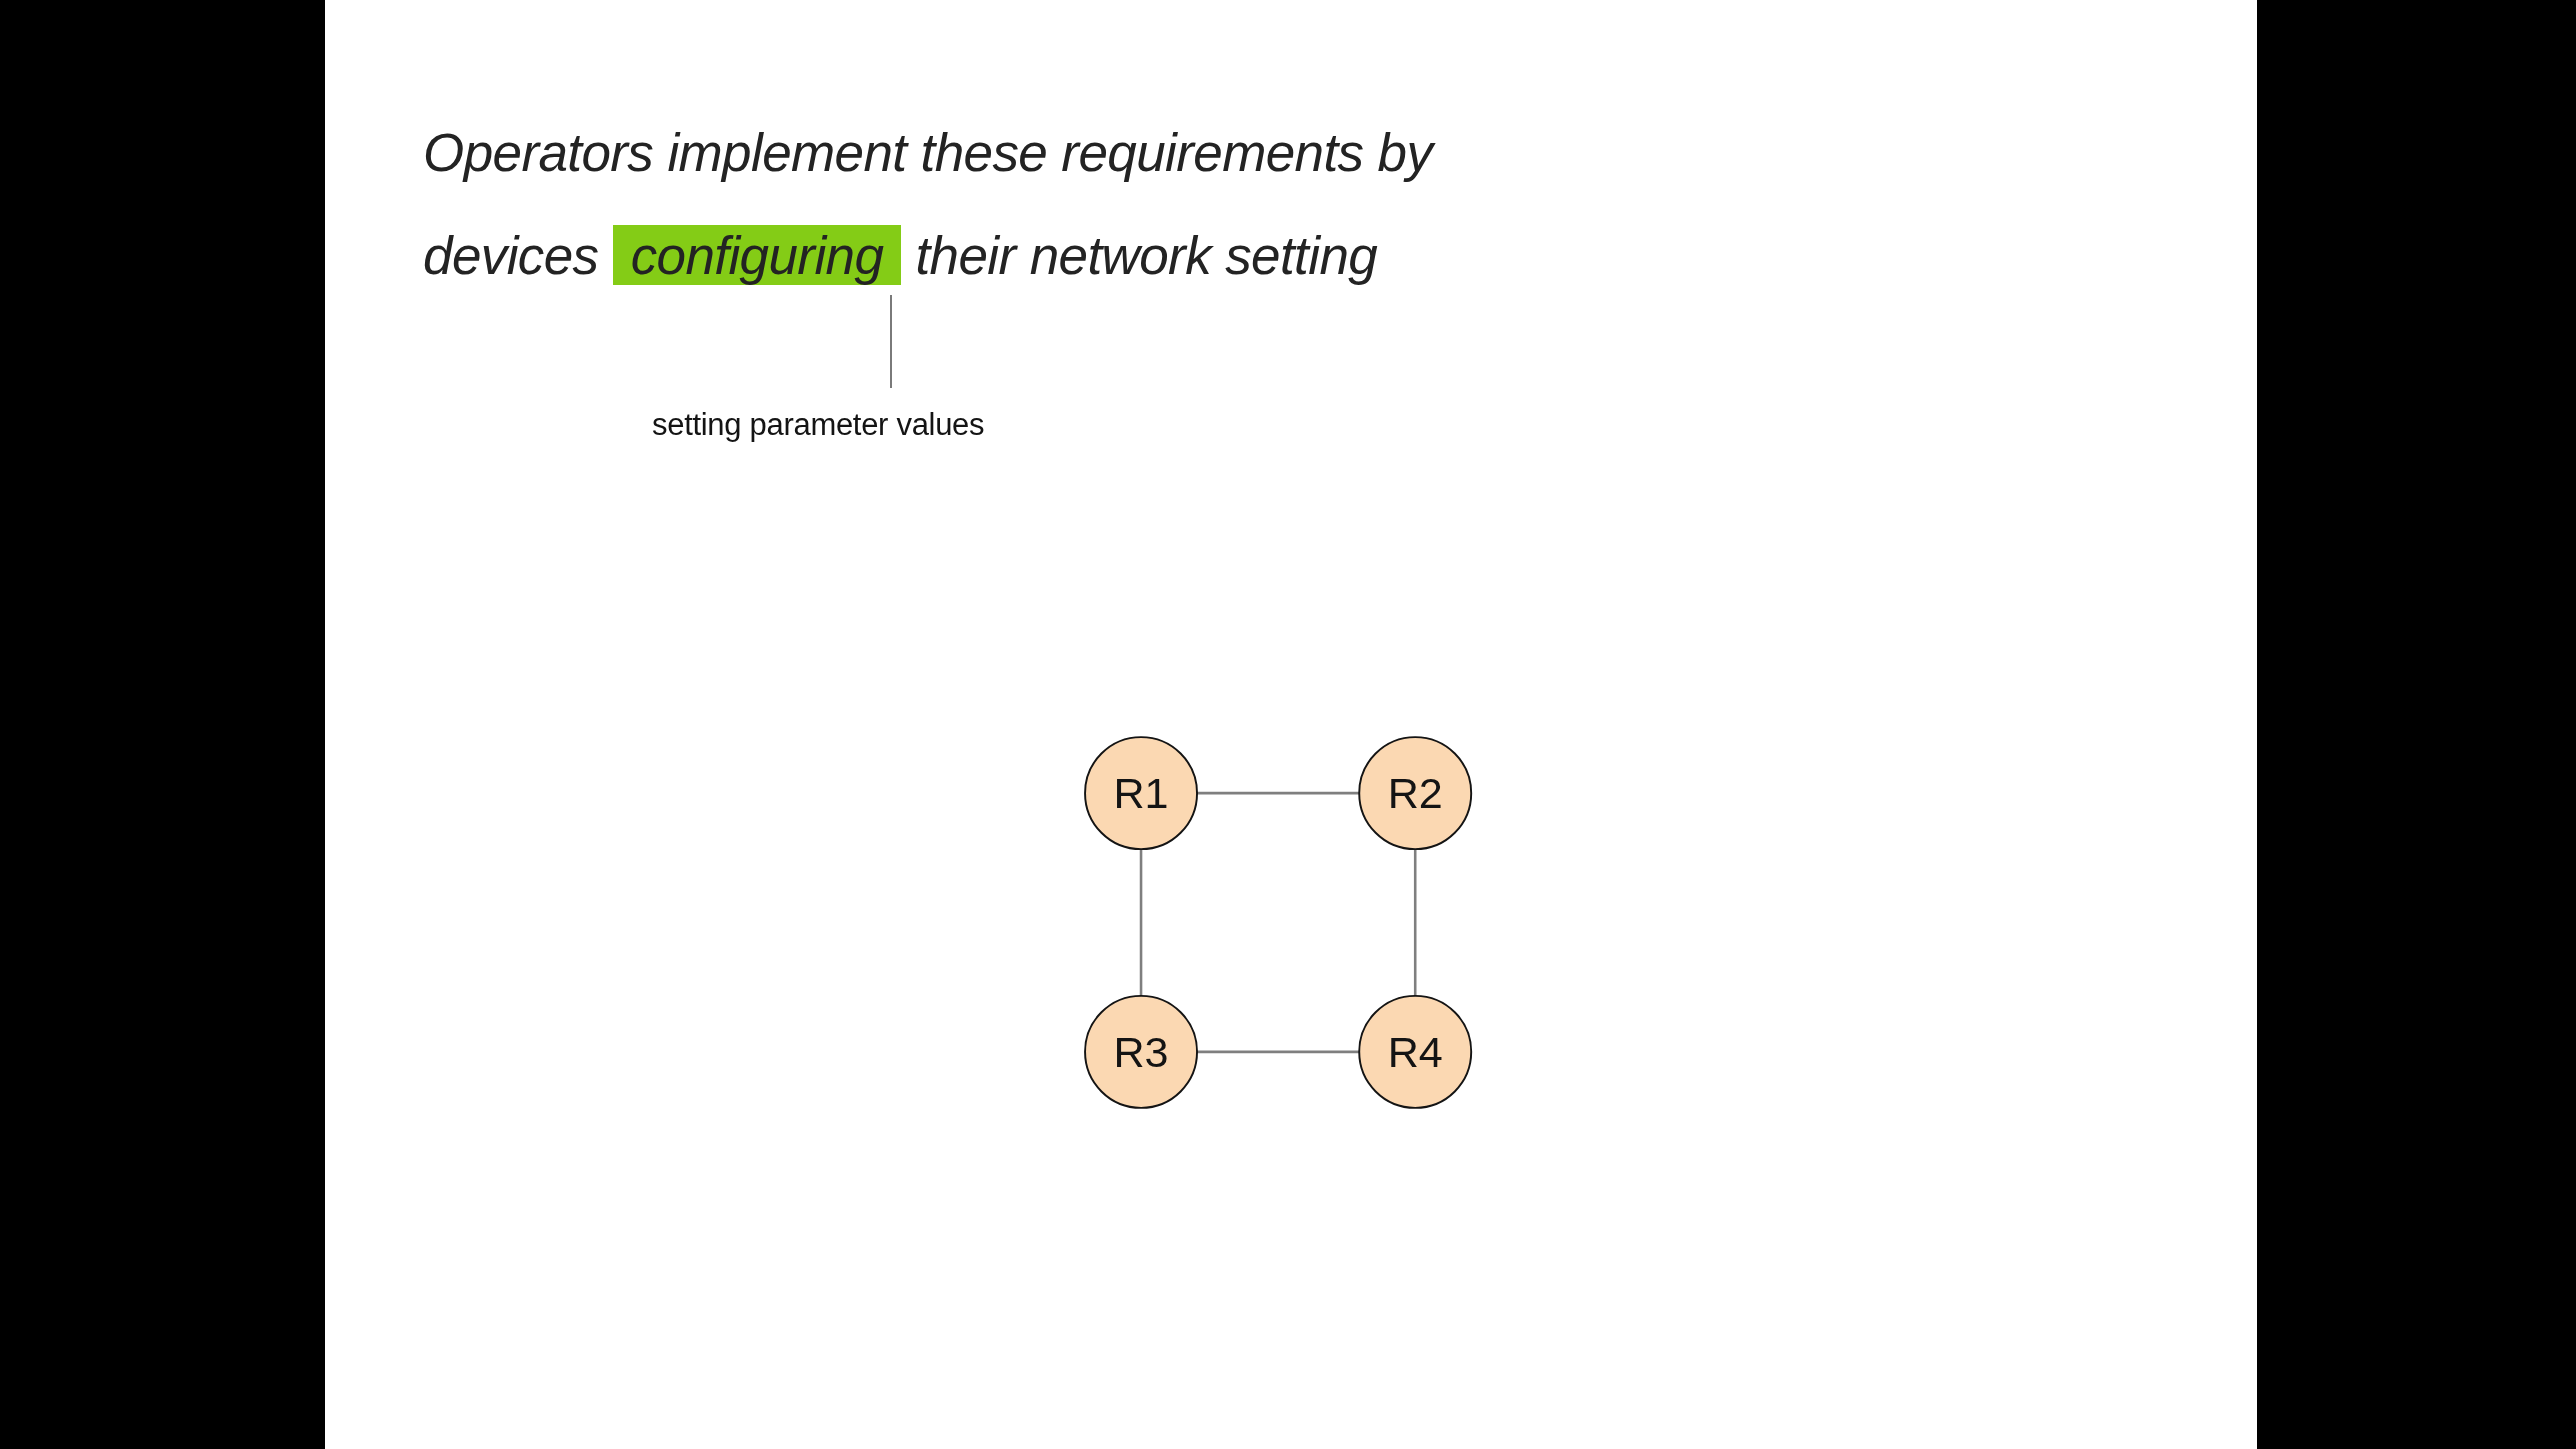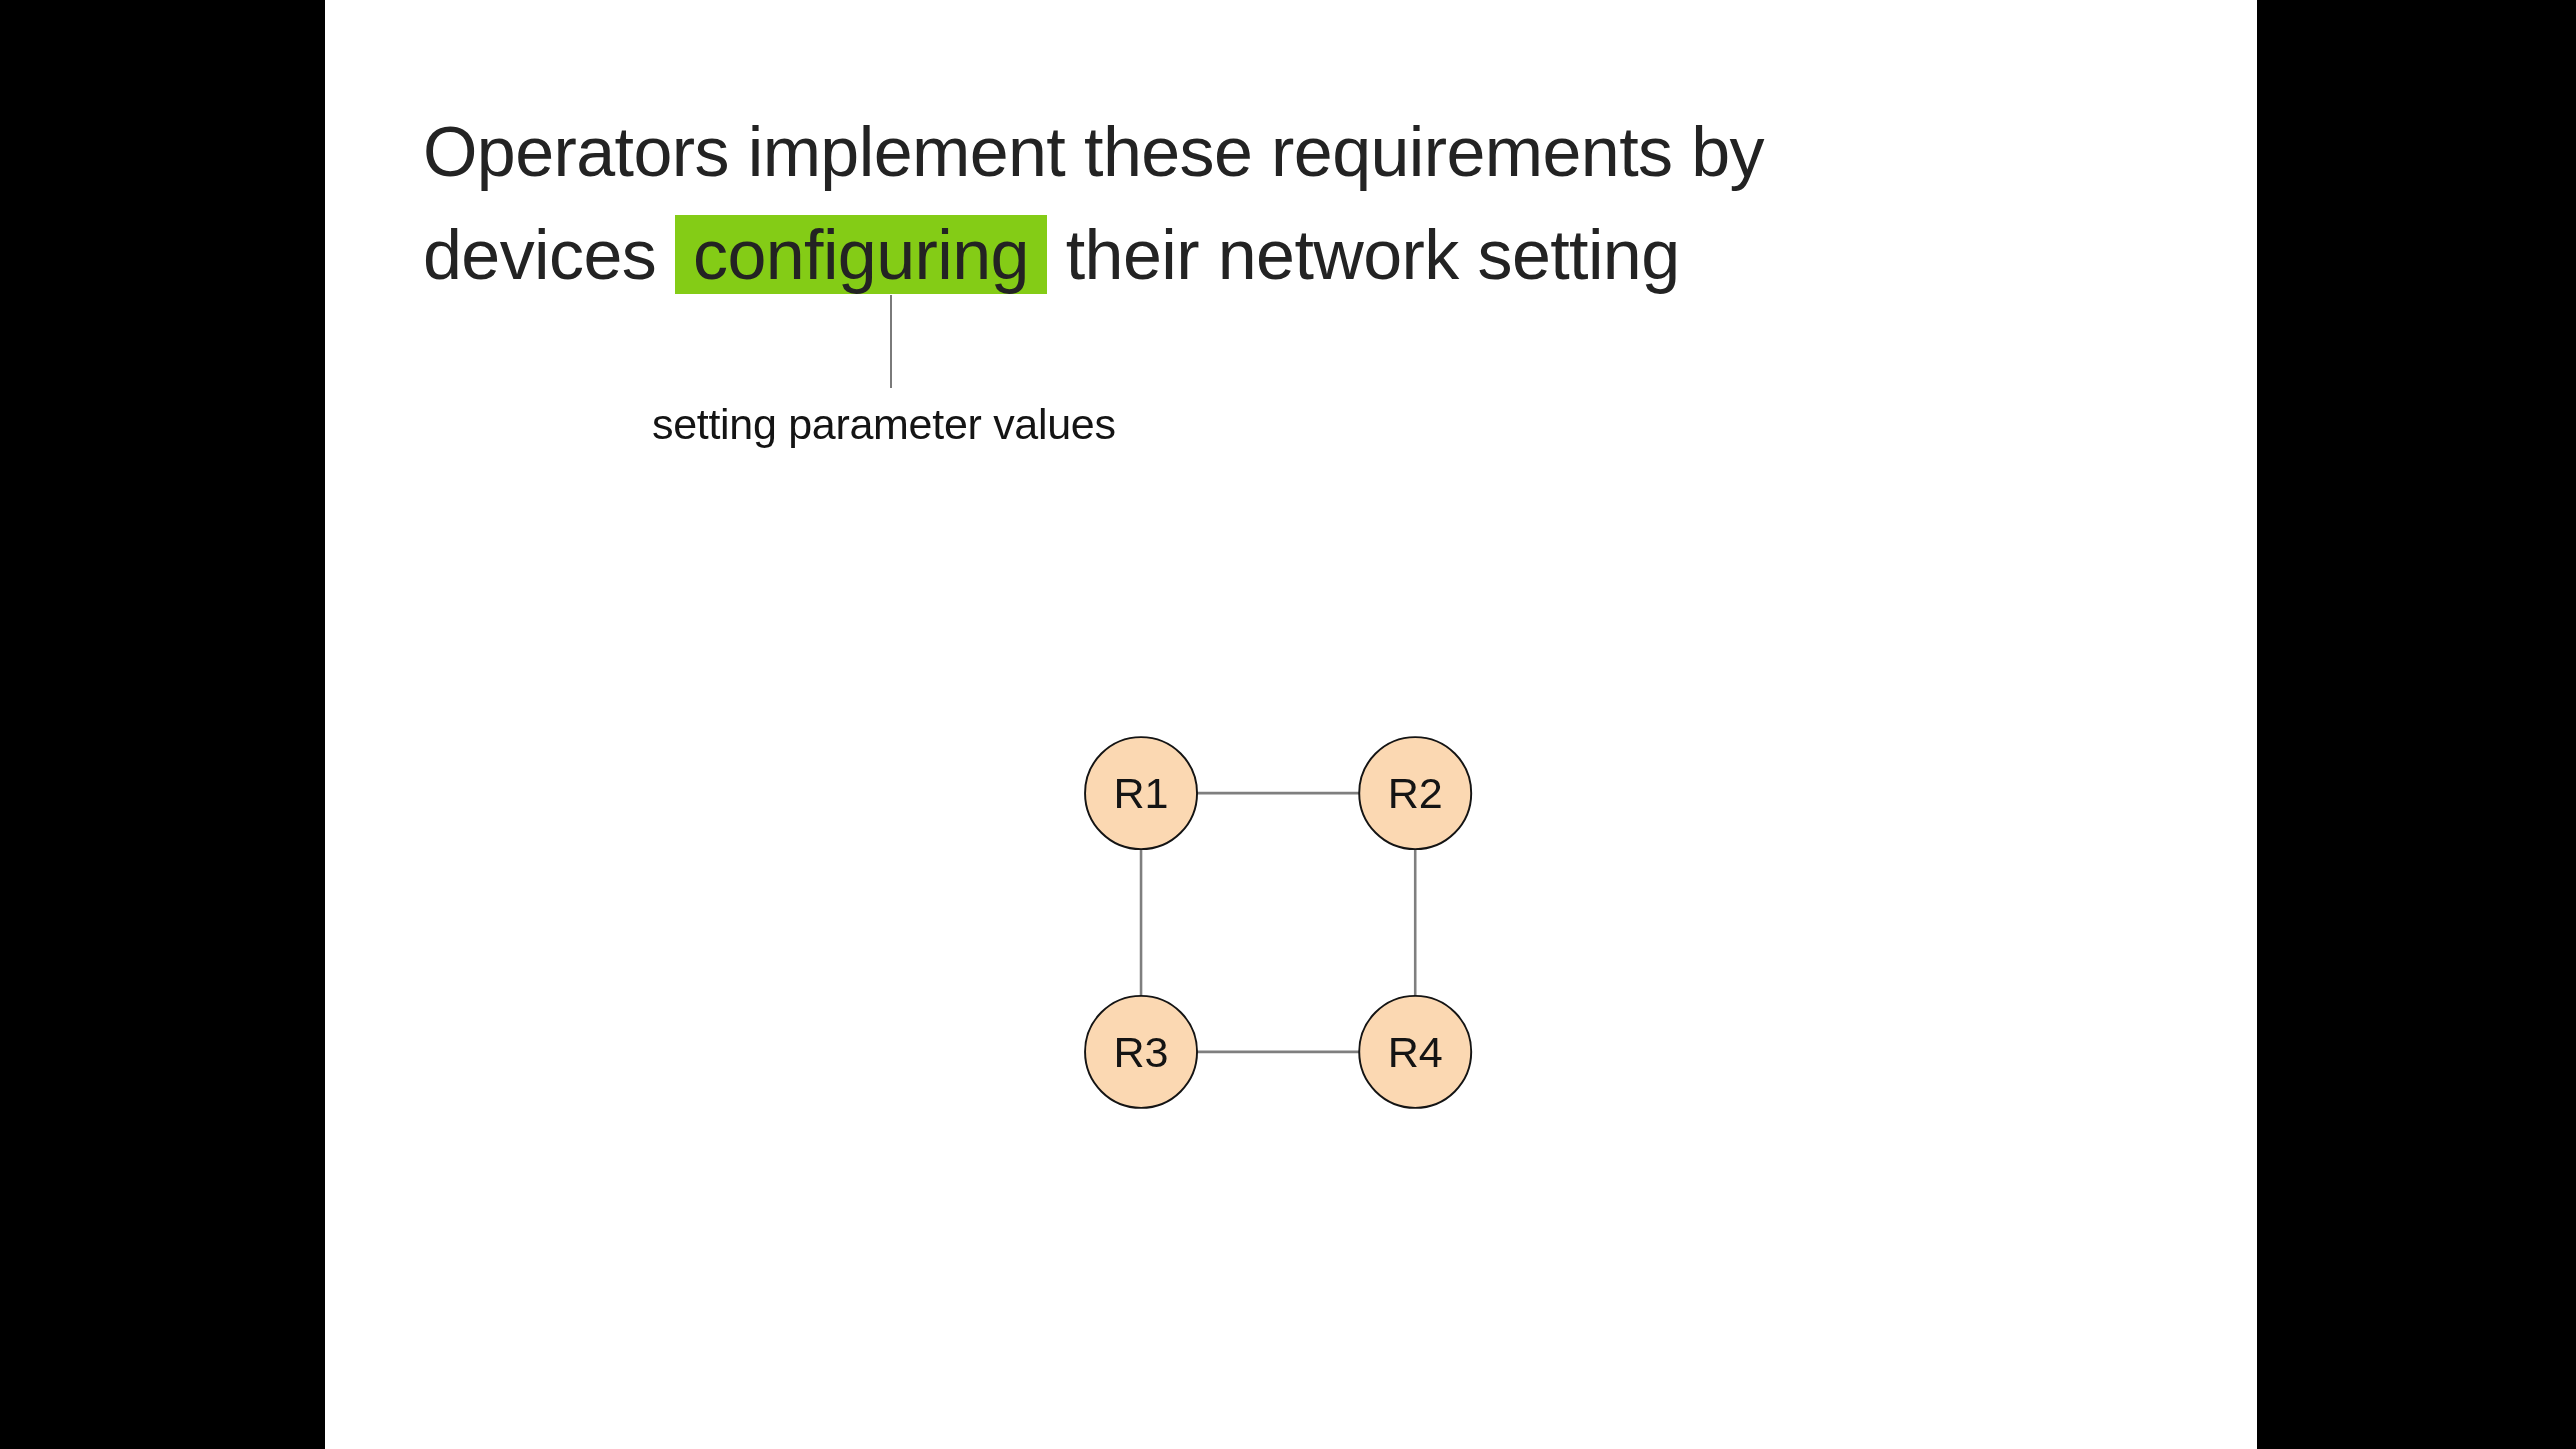--- a/index.html
+++ b/index.html
@@ -27,44 +27,45 @@
   .letterbox {
     position: absolute; top: 0; height: 1449px; background: #000000;
   }
   .letterbox-left  { left: 0; width: 325px; }
   .letterbox-right { left: 2257px; width: 319px; }
 
   .slide-title {
     position: absolute;
     left: 98px;
     top: 101px;
-    font-size: 70px;
+    font-size: 53px;
     line-height: 103px;
     letter-spacing: -0.6px;
     color: #232323;
     white-space: nowrap;
+    font-style: italic;
   }
   .hl {
     background: #84cc16;
     padding: 1.3px 18px 0 18px;
   }
 
   .callout-line {
     position: absolute;
     left: 565px;
     top: 295px;
     width: 1.9px;
     height: 93px;
     background: #7a7a7a;
   }
   .callout-label {
     position: absolute;
     left: 327px;
     top: 403px;
-    font-size: 43px;
+    font-size: 31px;
     line-height: 43px;
     letter-spacing: -0.3px;
     color: #141414;
     white-space: nowrap;
   }
 
   .graph {
     position: absolute;
     left: 676px;
     top: 676px;

